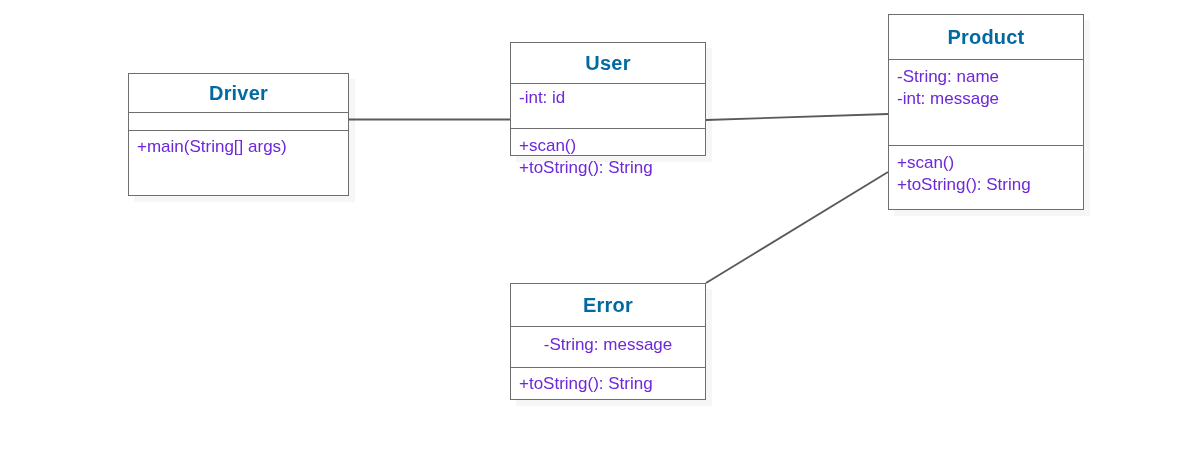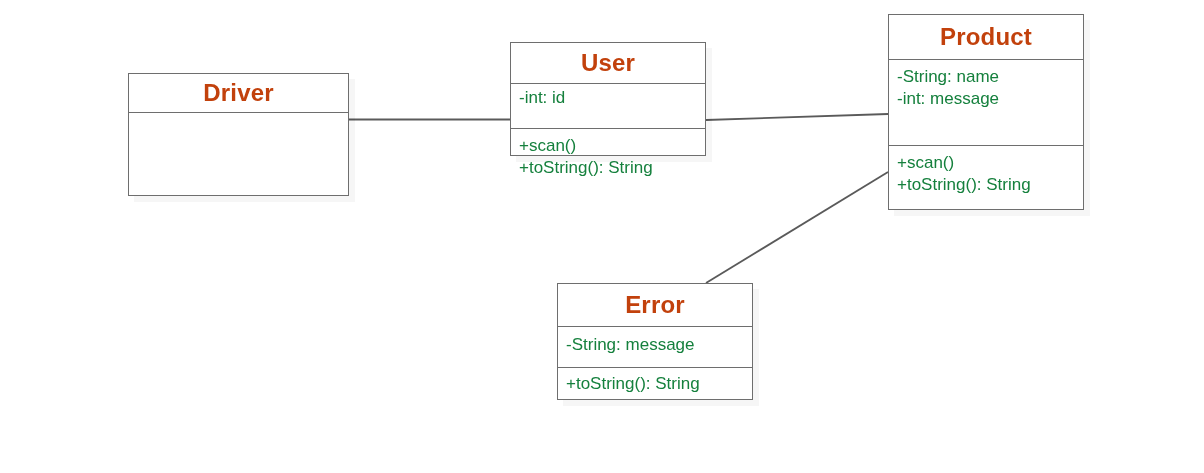--- a/index.html
+++ b/index.html
@@ -35,35 +35,35 @@
     box-sizing: border-box;
     background: #ffffff;
     border: 1.6px solid #6e6e6e;
     box-shadow: 6px 6px 0 0 rgba(0,0,0,0.035);
     z-index: 2;
   }
 
   .class-name {
     text-align: center;
     font-weight: bold;
-    font-size: 24px;
-    color: #c2410c;
+    font-size: 20px;
+    color: #0369a1;
     letter-spacing: 0.2px;
     box-sizing: border-box;
     display: flex;
     align-items: center;
     justify-content: center;
   }
 
   .compartment {
     border-top: 1.6px solid #6e6e6e;
     box-sizing: border-box;
     padding: 3px 8px 4px 8px;
     font-size: 17px;
-    color: #15803d;
+    color: #6d28d9;
     line-height: 1.28;
     white-space: nowrap;
   }
 
   .compartment.empty {
     padding: 0;
     height: 18px;
   }
 
   .member {
@@ -83,39 +83,42 @@
   #class-user .attrs { height: 45px; }
   #class-user .methods { height: 70px; padding-top: 6px; }
 
   
   #class-product { left: 888px; top: 14px; width: 196px; height: 196px; }
   #class-product .class-name { height: 44px; }
   #class-product .attrs { height: 86px; padding-top: 6px; }
   #class-product .methods { height: 66px; padding-top: 6px; }
 
   
-  #class-error { left: 510px; top: 283px; width: 196px; height: 117px; margin-left: 47px; }
+  #class-error { left: 510px; top: 283px; width: 196px; height: 117px; }
   #class-error .class-name { height: 42px; }
-  #class-error .attrs { height: 41px; padding-top: 7px; }
+  #class-error .attrs { height: 41px; padding-top: 7px; text-align: center; }
   #class-error .methods { height: 34px; padding-top: 5px; }
 </style>
 </head>
 <body>
 
 <div id="canvas">
 
   <svg id="edges" viewBox="0 0 1204 473" xmlns="http://www.w3.org/2000/svg">
     <line x1="349" y1="119.5" x2="510" y2="119.5" stroke="#5a5a5a" stroke-width="1.8"></line>
     <line x1="706" y1="120" x2="888" y2="114" stroke="#5a5a5a" stroke-width="1.8"></line>
     <line x1="706" y1="283" x2="888" y2="172" stroke="#5a5a5a" stroke-width="1.8"></line>
   </svg>
 
   <div class="uml-class" id="class-driver">
     <div class="class-name">Driver</div>
     <div class="compartment attrs empty"></div>
+    <div class="compartment methods">
+      <span class="member">+main(String[] args)</span>
+    </div>
   </div>
 
   <div class="uml-class" id="class-user">
     <div class="class-name">User</div>
     <div class="compartment attrs">
       <span class="member">-int: id</span>
     </div>
     <div class="compartment methods">
       <span class="member">+scan()</span>
       <span class="member">+toString(): String</span>

